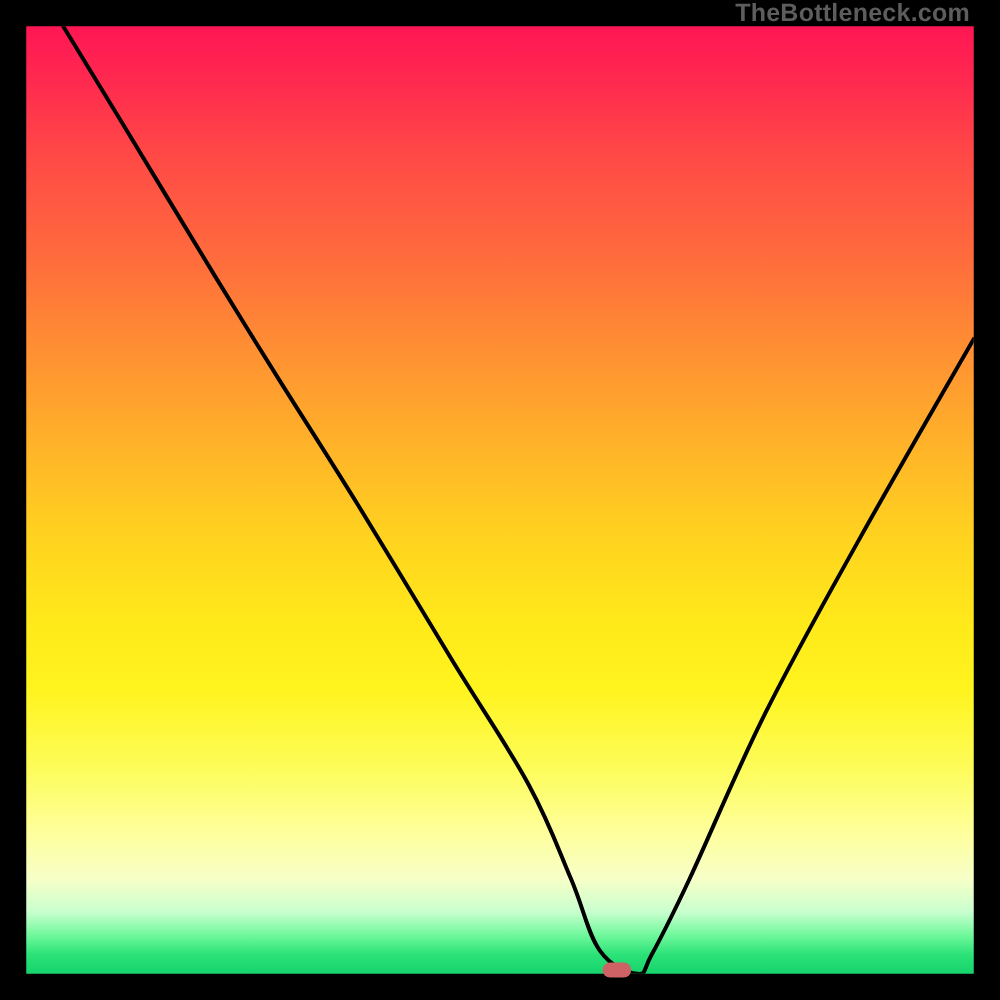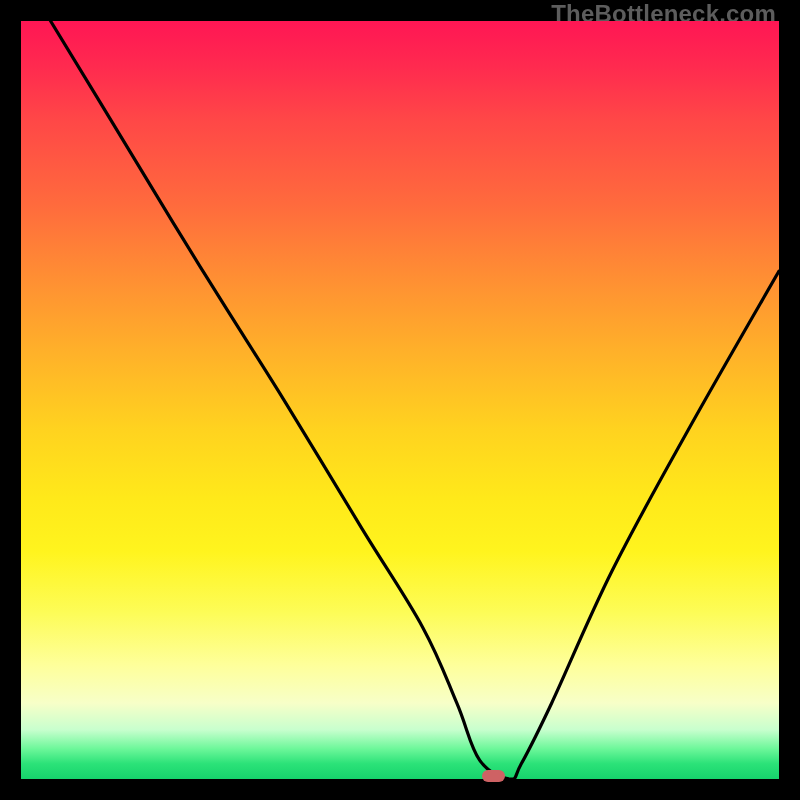--- a/index.html
+++ b/index.html
@@ -40,21 +40,21 @@
       #6df79a 96%,
       #2be278 98%,
       #16d36c 100%
     );
   }
   .watermark {
     position: absolute;
     top: 0px;
     right: 24px;
     font-family: Arial, Helvetica, sans-serif;
-    font-size: 24px;
+    font-size: 20px;
     font-weight: 600;
     color: #5d5d5d;
     letter-spacing: 0.2px;
     user-select: none;
   }
   svg.curve {
     position: absolute;
     left: 0;
     top: 0;
     width: 758px;

